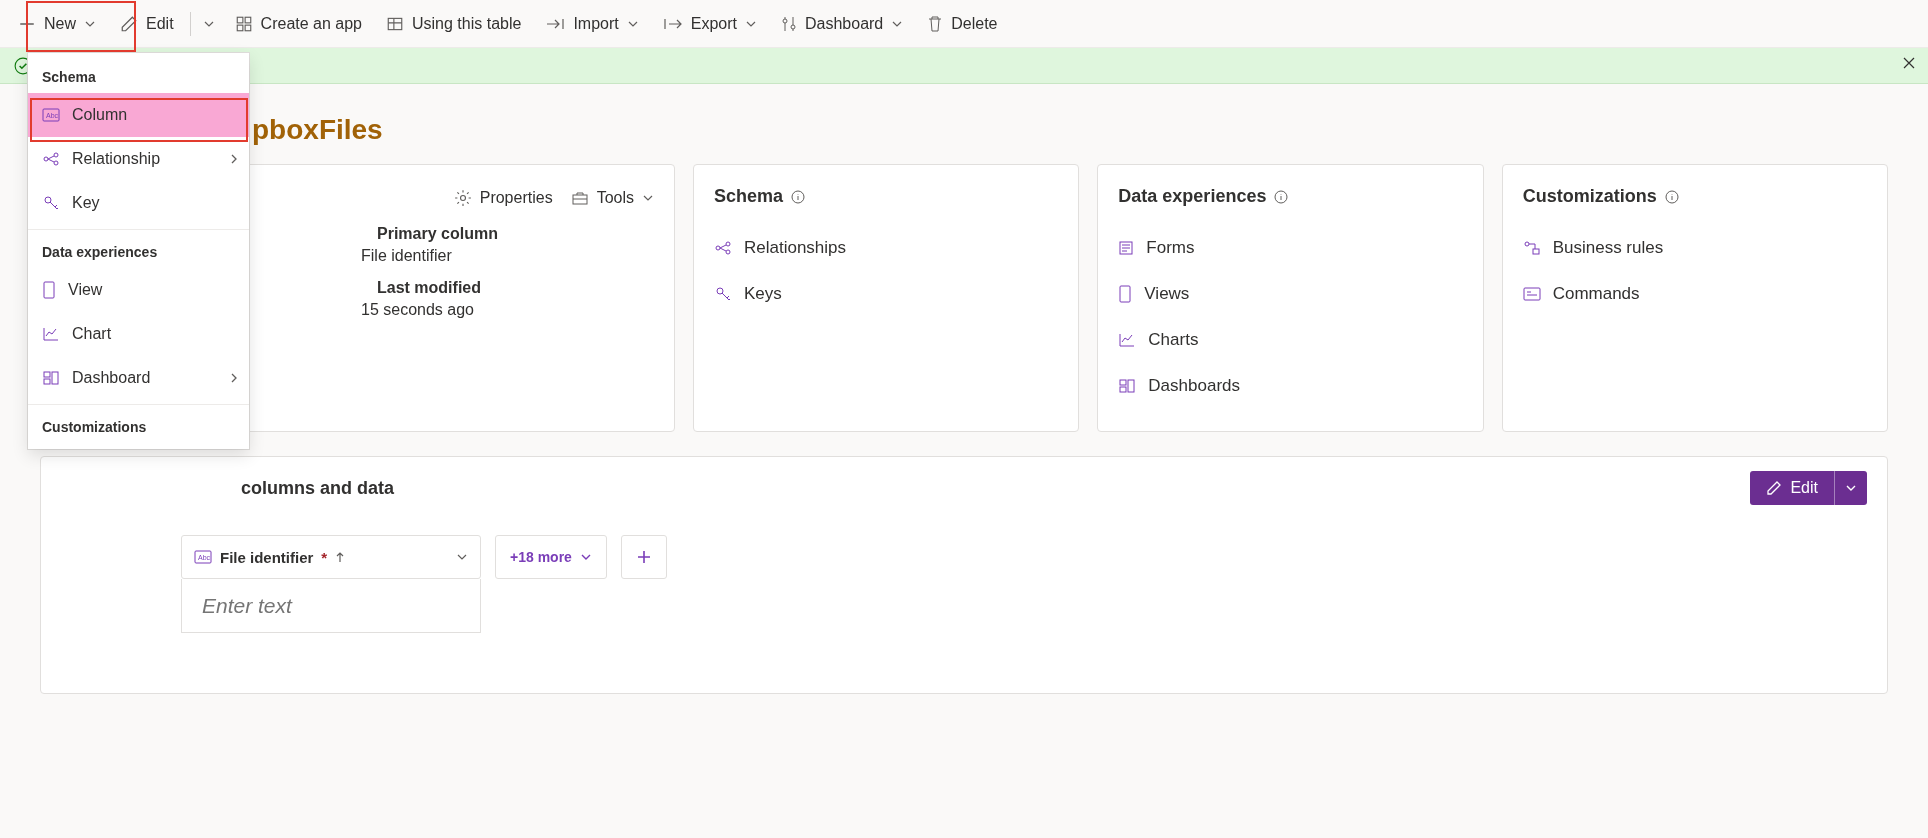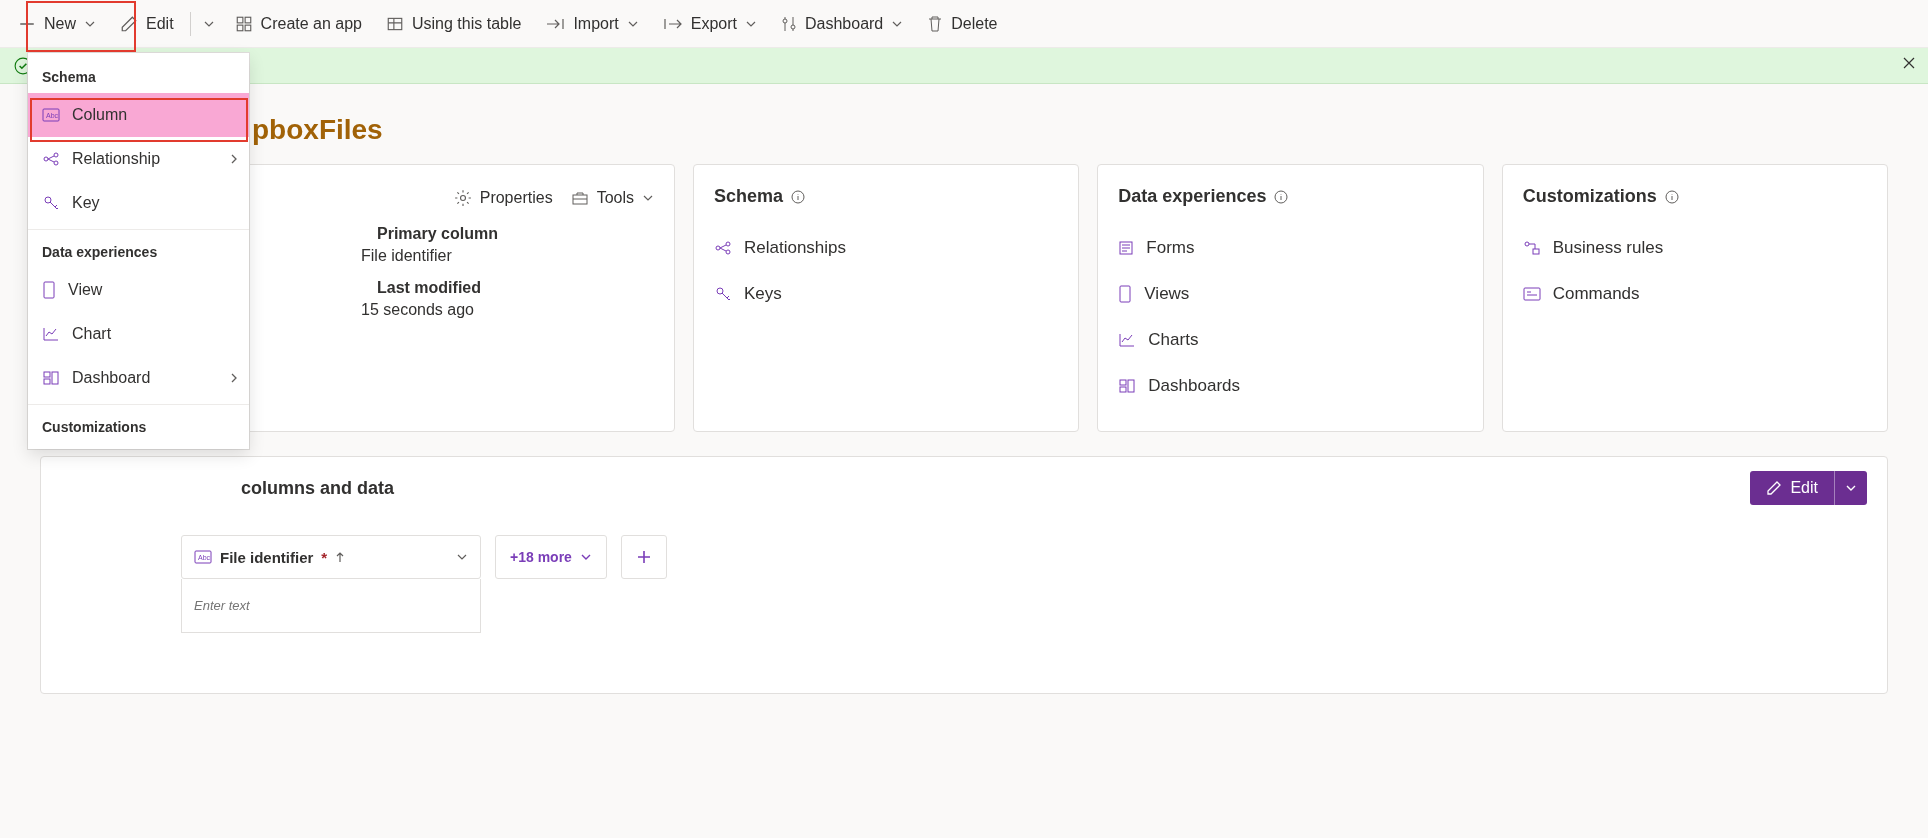--- a/index.html
+++ b/index.html
@@ -190,21 +190,21 @@
   }
   .plus-chip { color:#7a3db8; }
 
   .input-row {
     margin-left:120px; margin-top:0;
     display:flex;
   }
   .text-cell {
     width: 300px; height:54px;
     border:1px solid #e1dfdd; border-top:none;
-    padding:0 12px; font-size:13px; color:#605e5c;
+    padding:0 20px; font-size:21px; color:#605e5c;
     background:#fff;
   }
 
   svg { display:block; }
 </style>
 </head>
 <body>
 
 <div class="toolbar">
   <div class="tb-btn">

